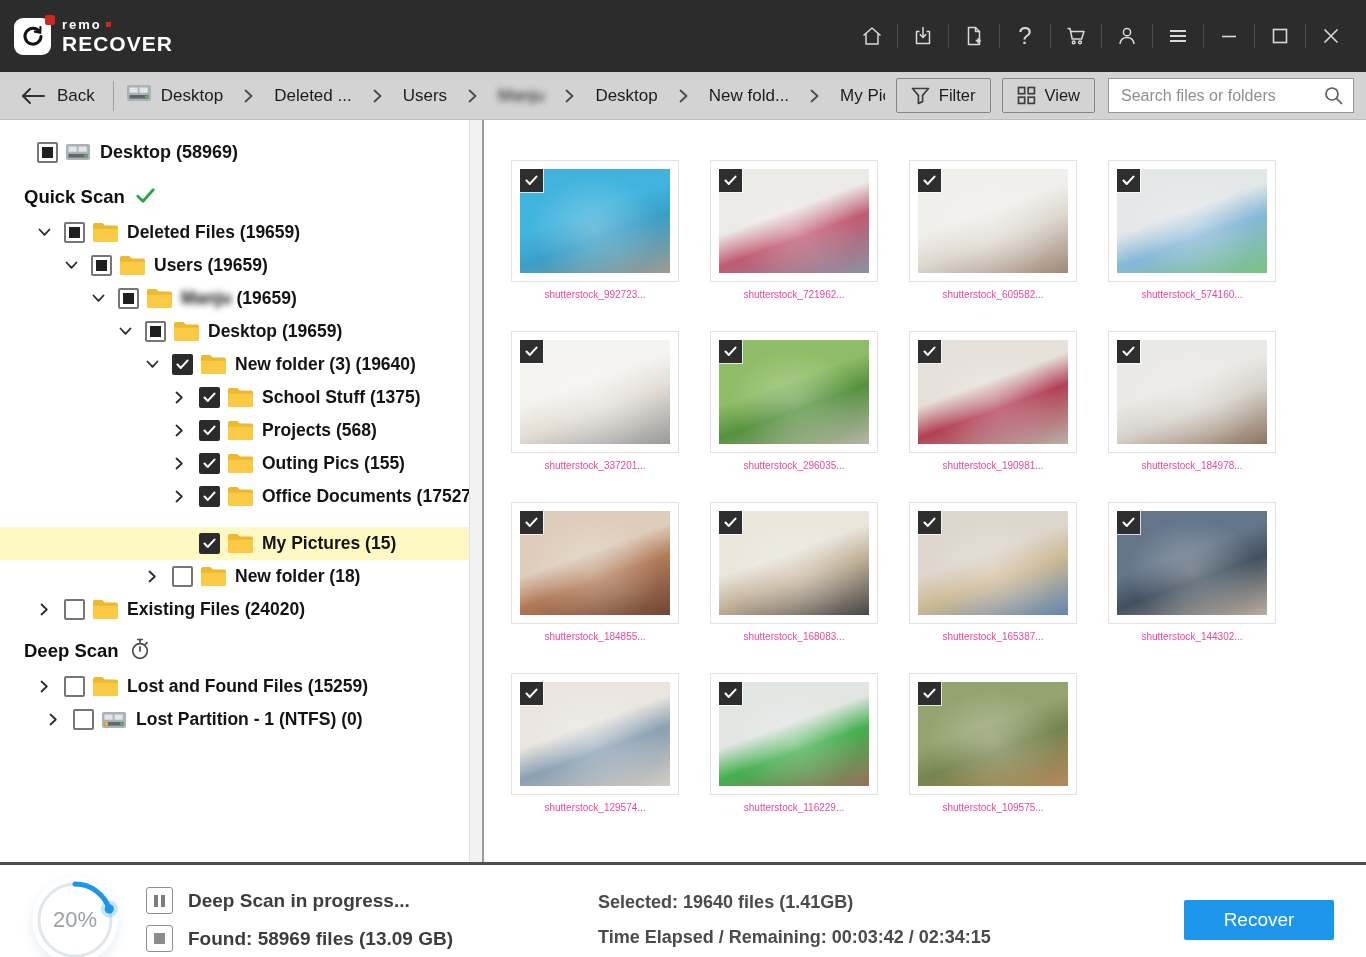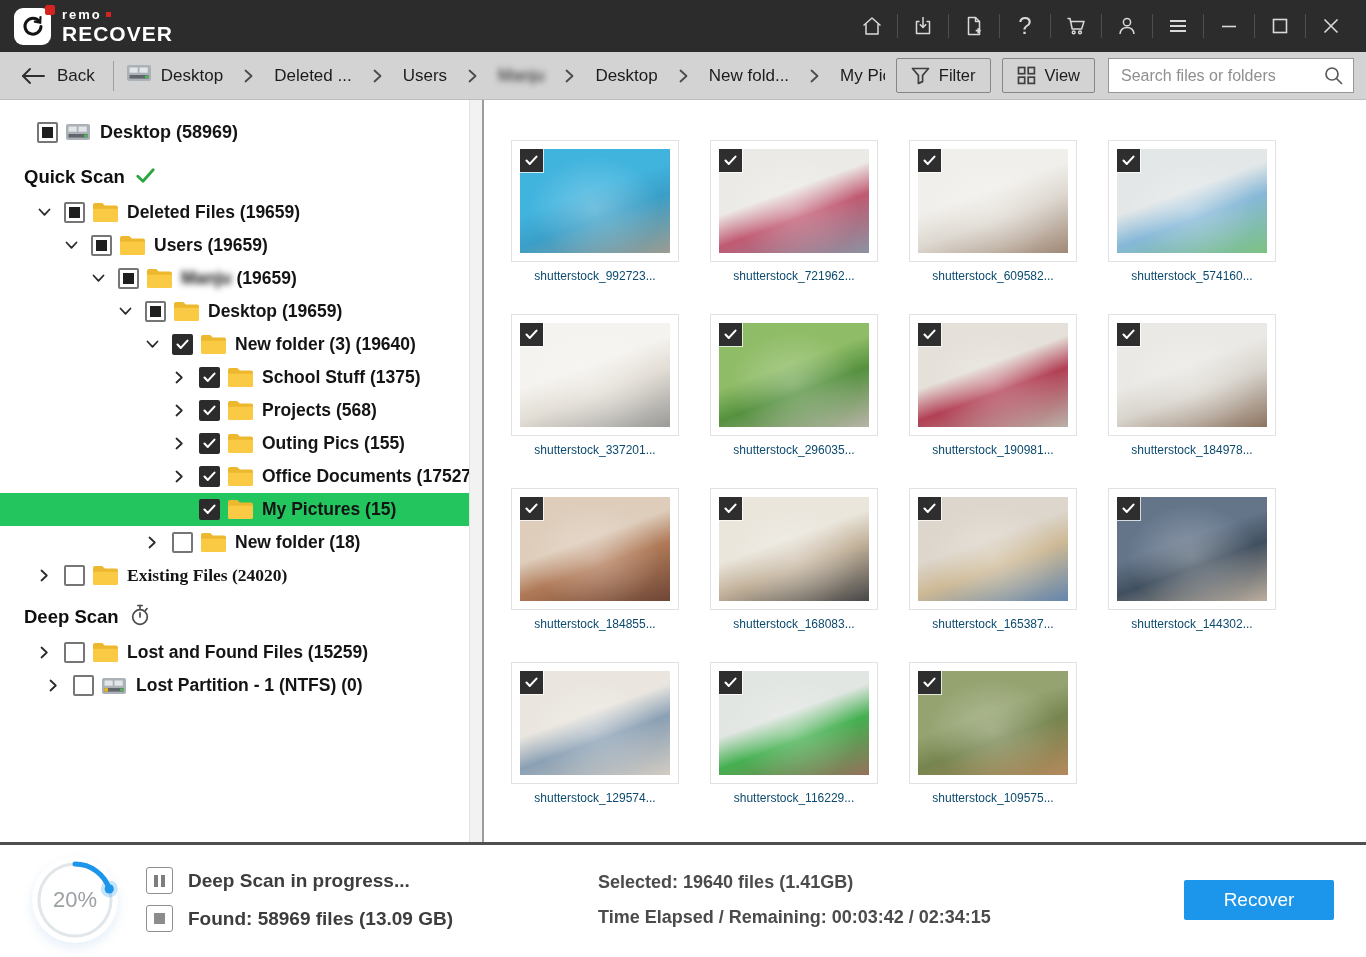--- a/index.html
+++ b/index.html
@@ -3,21 +3,21 @@
 <meta charset="utf-8">
 <style>
   html,body{margin:0;padding:0;background:#777;}
   *{box-sizing:border-box;}
   .window{
     position:relative;width:1366px;height:957px;margin:0 auto;
     font-family:"Liberation Sans","DejaVu Sans",sans-serif;
     background:#fff;overflow:hidden;user-select:none;
   }
   
-  .titlebar{height:52px;background:#2c2c2c;display:flex;align-items:center;}
+  .titlebar{height:72px;background:#2c2c2c;display:flex;align-items:center;}
   .logo-wrap{display:flex;align-items:center;gap:11px;padding-left:14px;}
   .logo-badge{position:relative;width:37px;height:37px;background:#fff;border-radius:9px;
     display:flex;align-items:center;justify-content:center;}
   .logo-red{position:absolute;top:-3px;right:-4px;width:10px;height:10px;background:#d42421;border-radius:2px;}
   .logo-text{display:flex;flex-direction:column;line-height:1;}
   .logo-small{font-size:13px;font-weight:700;color:#fff;letter-spacing:2px;display:flex;align-items:center;gap:4px;}
   .logo-dot{width:5px;height:5px;background:#d42421;display:inline-block;}
   .logo-large{font-size:21px;font-weight:700;color:#fff;letter-spacing:1px;margin-top:2px;}
   .tbar-icons{margin-left:auto;display:flex;align-items:center;height:100%;padding-right:10px;}
   .tbar-btn{width:50px;height:100%;display:flex;align-items:center;justify-content:center;}
@@ -37,42 +37,42 @@
   .searchbox{display:flex;align-items:center;width:246px;height:35px;background:#fff;border:1px solid #979797;margin-left:13px;flex:none;}
   .searchbox input{flex:1;min-width:0;border:none;outline:none;font-size:16px;padding-left:12px;color:#333;background:transparent;font-family:inherit;}
   .searchbox input::placeholder{color:#8f8f8f;}
   .search-ic{width:38px;display:flex;align-items:center;justify-content:center;}
   
   .content{display:flex;height:742px;background:#fff;}
   .sidebar{width:484px;flex:none;position:relative;border-right:2px solid #9c9c9c;padding-top:12px;overflow:hidden;}
   .scroll-track{position:absolute;top:0;right:0;width:13px;height:100%;background:#f2f2f2;border-left:1px solid #e2e2e2;}
   .tree-row{display:flex;align-items:center;height:33px;gap:7px;}
   .tree-row.root{height:40px;margin-bottom:4px;}
-  .tree-row.selected{background:#22c55e;}
+  .tree-row.selected{background:#fef9c3;margin-top:14px;}
   .arrow-box{width:26px;min-width:26px;display:flex;justify-content:center;align-items:center;}
   .node-icon{width:28px;min-width:28px;display:flex;align-items:center;}
   .tree-label{font-size:17.5px;font-weight:600;color:#141414;white-space:nowrap;}
   .root .tree-label{font-size:18px;font-weight:700;}
   .tree-header{display:flex;align-items:center;gap:11px;padding-left:24px;height:38px;margin-top:6px;}
   .header-label{font-size:18.5px;font-weight:700;color:#0f0f0f;}
   .cb{width:21px;height:21px;min-width:21px;border-radius:2px;position:relative;display:flex;align-items:center;justify-content:center;}
   .cb-unchecked{background:#fff;border:2px solid #767676;}
   .cb-indet{background:#fff;border:2px solid #767676;}
   .cb-indet::after{content:"";position:absolute;inset:3px;background:#1f1f1f;}
   .cb-checked{background:#2b2b2b;border:2px solid #2b2b2b;}
   
   .main{flex:1;padding:40px 0 0 27px;overflow:hidden;background:#fff;}
   .grid{display:grid;grid-template-columns:repeat(4,168px);column-gap:31px;row-gap:31px;}
   .tile{width:168px;}
   .card{position:relative;height:122px;background:#fff;border:1px solid #e2e2e2;padding:8px;}
   .photo{position:relative;width:100%;height:100%;}
   .photo::after{content:"";position:absolute;inset:0;background:radial-gradient(ellipse at 50% 58%,rgba(255,255,255,.28),rgba(255,255,255,0) 62%);}
   .tile-cb{position:absolute;top:8px;left:8px;width:23px;height:23px;background:#2e2e2e;display:flex;
     align-items:center;justify-content:center;box-shadow:0 0 0 1px rgba(255,255,255,.75);}
-  .tile-name{margin-top:7px;text-align:center;font-size:12px;color:#0c4a6e;white-space:nowrap;overflow:hidden;}
+  .tile-name{margin-top:7px;text-align:center;font-size:10px;color:#ec4899;white-space:nowrap;overflow:hidden;}
   
   .statusbar{height:112px;background:#fff;border-top:3px solid #4f4f4f;display:flex;align-items:center;padding:0 32px;}
   .ring-wrap{position:relative;width:86px;height:86px;margin-right:28px;flex:none;border-radius:50%;
     box-shadow:0 5px 12px rgba(40,120,200,.12);}
   .ring-label{position:absolute;inset:0;display:flex;align-items:center;justify-content:center;
     font-size:22px;color:#9aa0a4;}
   .scan-col{display:flex;flex-direction:column;gap:11px;}
   .s-row{display:flex;align-items:center;gap:15px;}
   .ctrl-btn{width:27px;height:27px;border:1px solid #8f8f8f;border-radius:3px;background:#fff;
     display:flex;align-items:center;justify-content:center;gap:3px;flex:none;}
@@ -477,21 +477,21 @@
             </span>
             <span class="cb cb-unchecked"></span>
             <span class="node-icon">
               <svg width="27" height="21" viewBox="0 0 27 21">
                 <path d="M1 3 a2 2 0 0 1 2-2 h7.2 l2.6 2.6 H24 a2 2 0 0 1 2 2 V18 a2 2 0 0 1-2 2 H3 a2 2 0 0 1-2-2 Z" fill="#edb72e"></path>
                 <path d="M1 6.8 H26 V18 a2 2 0 0 1-2 2 H3 a2 2 0 0 1-2-2 Z" fill="#fbca45"></path>
               </svg>
             </span>
             <span class="tree-label">New folder (18)</span>
           </div>
-          <div class="tree-row" style="padding-left: 31px; font-family: Liberation Serif, serif;">
+          <div class="tree-row" style="padding-left: 31px;">
             <span class="arrow-box">
               <svg width="9" height="13" viewBox="0 0 9 13" fill="none" stroke="#2b2b2b" stroke-width="1.8" stroke-linecap="round" stroke-linejoin="round">
                 <path d="M1.5 1.5 L6.8 6.5 L1.5 11.5"></path>
               </svg>
             </span>
             <span class="cb cb-unchecked"></span>
             <span class="node-icon">
               <svg width="27" height="21" viewBox="0 0 27 21">
                 <path d="M1 3 a2 2 0 0 1 2-2 h7.2 l2.6 2.6 H24 a2 2 0 0 1 2 2 V18 a2 2 0 0 1-2 2 H3 a2 2 0 0 1-2-2 Z" fill="#edb72e"></path>
                 <path d="M1 6.8 H26 V18 a2 2 0 0 1-2 2 H3 a2 2 0 0 1-2-2 Z" fill="#fbca45"></path>

